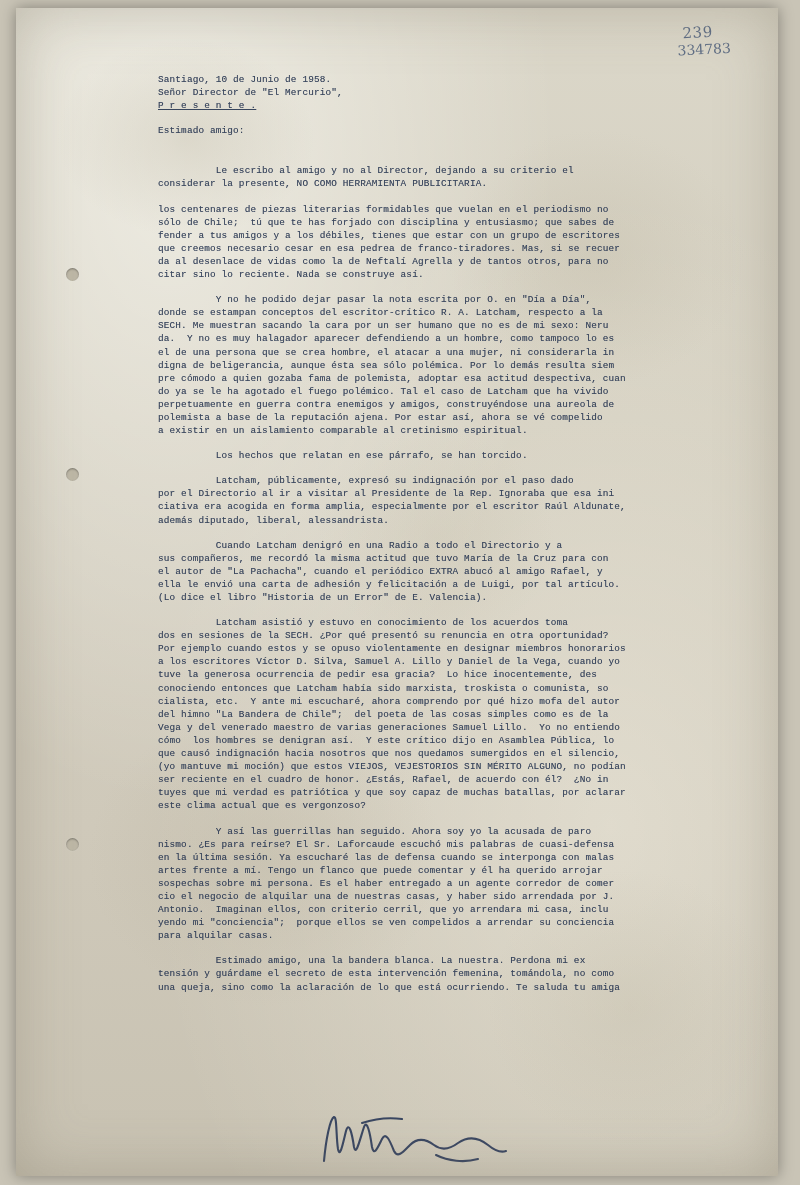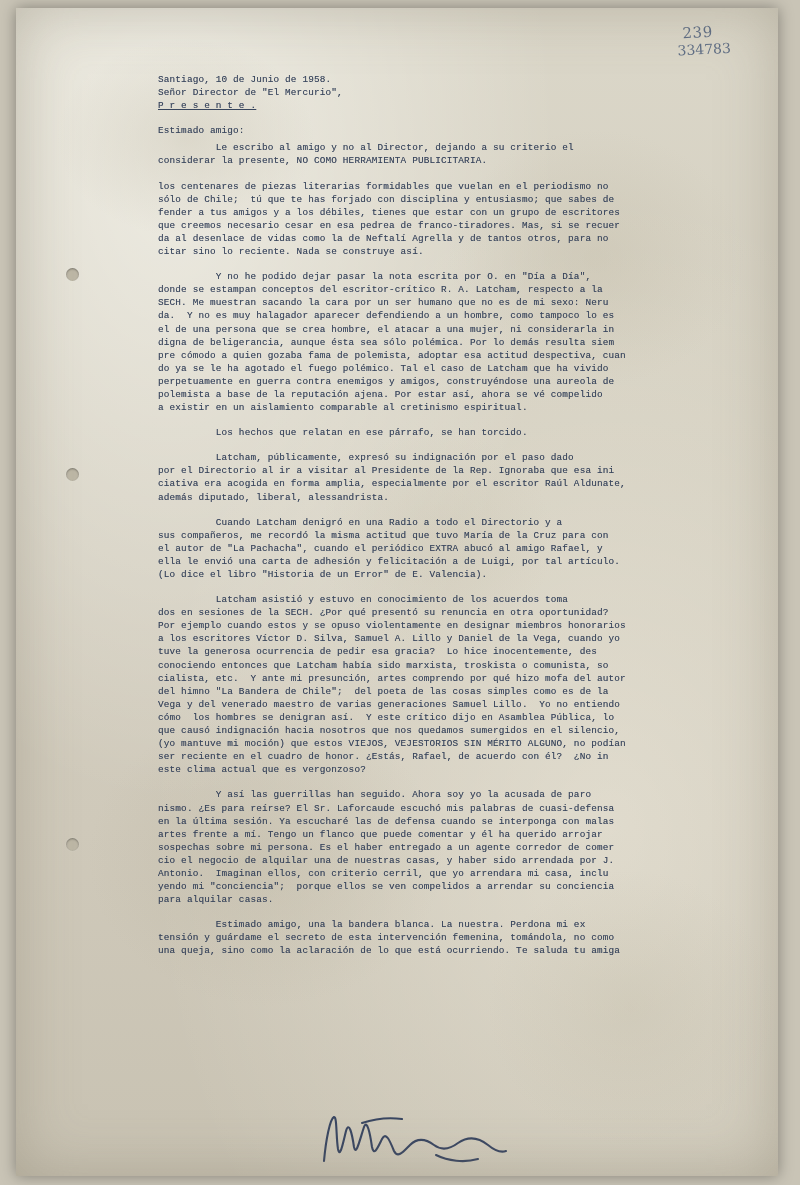--- a/index.html
+++ b/index.html
@@ -88,21 +88,21 @@
     letter-spacing: 0.15px;
     text-align: justify;
     opacity: 0.93;
     text-shadow: 0 0 0.6px rgba(45,59,85,0.55);
   }
   .typed .blk { margin-bottom: 12px; }
   .typed .ln { white-space: pre-wrap; }
   .head .ln { text-align: left; }
   .u { text-decoration: underline; }
 
-  .salutation { margin-bottom: 4px; }
+  .salutation { margin-bottom: 27px; }
 
   .signature {
     position: absolute;
     left: 300px;
     top: 1095px;
     width: 200px;
     height: 70px;
     color: #2b3a59;
   }
   .signature svg { display: block; opacity: 0.9; }
@@ -191,27 +191,28 @@
         <div class="ln">(Lo dice el libro "Historia de un Error" de E. Valencia).</div>
       </div>
 
       <div class="blk">
         <div class="ln">          Latcham asistió y estuvo en conocimiento de los acuerdos toma</div>
         <div class="ln">dos en sesiones de la SECH. ¿Por qué presentó su renuncia en otra oportunidad?</div>
         <div class="ln">Por ejemplo cuando estos y se opuso violentamente en designar miembros honorarios</div>
         <div class="ln">a los escritores Víctor D. Silva, Samuel A. Lillo y Daniel de la Vega, cuando yo</div>
         <div class="ln">tuve la generosa ocurrencia de pedir esa gracia?  Lo hice inocentemente, des</div>
         <div class="ln">conociendo entonces que Latcham había sido marxista, troskista o comunista, so</div>
-        <div class="ln">cialista, etc.  Y ante mi presunción, artes comprendo por qué hizo mofa del autor</div>
+        <div class="ln">cialista, etc.  Y ante mi escucharé, ahora comprendo por qué hizo mofa del autor</div>
         <div class="ln">del himno "La Bandera de Chile";  del poeta de las cosas simples como es de la</div>
         <div class="ln">Vega y del venerado maestro de varias generaciones Samuel Lillo.  Yo no entiendo</div>
         <div class="ln">cómo  los hombres se denigran así.  Y este crítico dijo en Asamblea Pública, lo</div>
         <div class="ln">que causó indignación hacia nosotros que nos quedamos sumergidos en el silencio,</div>
         <div class="ln">(yo mantuve mi moción) que estos VIEJOS, VEJESTORIOS SIN MÉRITO ALGUNO, no podían</div>
         <div class="ln">ser reciente en el cuadro de honor. ¿Estás, Rafael, de acuerdo con él?  ¿No in</div>
+        <div class="ln">tuyes que mi verdad es patriótica y que soy capaz de muchas batallas, por aclarar</div>
         <div class="ln">este clima actual que es vergonzoso?</div>
         <div class="ln"></div>
       </div>
 
       <div class="blk">
         <div class="ln">          Y así las guerrillas han seguido. Ahora soy yo la acusada de paro</div>
         <div class="ln">nismo. ¿Es para reírse? El Sr. Laforcaude escuchó mis palabras de cuasi-defensa</div>
         <div class="ln">en la última sesión. Ya escucharé las de defensa cuando se interponga con malas</div>
         <div class="ln">artes frente a mí. Tengo un flanco que puede comentar y él ha querido arrojar</div>
         <div class="ln">sospechas sobre mi persona. Es el haber entregado a un agente corredor de comer</div>

